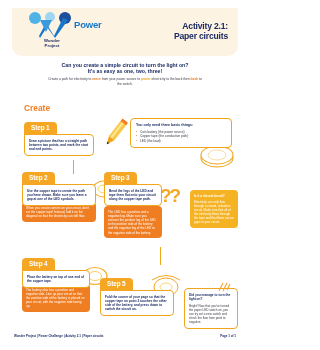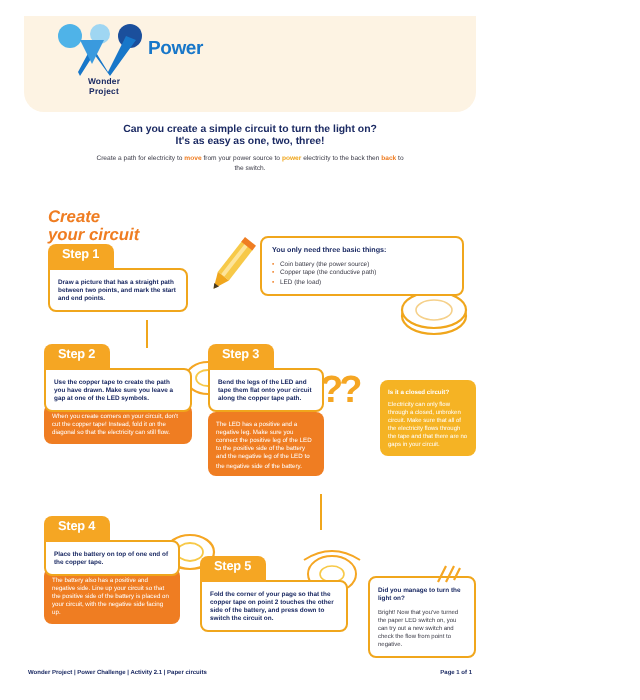--- a/index.html
+++ b/index.html
@@ -41,21 +41,21 @@
   .intro-p{
     margin-top:2.5px;font-size:3.3px;line-height:4.4px;color:#3a3a46;
     padding:0 24px;
   }
   .hl-o{color:#ef7d22;font-weight:bold;}
   .hl-y{color:#f0a61c;font-weight:bold;}
 
   
   .create-title{
     position:absolute;left:24px;top:104px;
-    font-size:8.4px;line-height:9px;font-weight:bold;color:#ef7d22;font-style:italic;
+    font-size:8.4px;line-height:9px;font-weight:bold;color:#ef7d22;
   }
 
   
   .checklist{
     position:absolute;left:130px;top:118px;width:102px;
     background:#ffffff;border:.7px solid #f0a61c;border-radius:4px;
     padding:4px 5px;box-sizing:border-box;z-index:4;
   }
   .checklist h4{margin:0;font-size:3.6px;line-height:4.6px;color:#1b2a63;font-weight:bold;}
   .checklist ul{margin:2px 0 0 0;padding:0;list-style:none;}
@@ -131,35 +131,38 @@
       <div class="logo-text">
         <span>Wonder</span><br>
         <span>Project</span>
       </div>
     </div>
 
     <div class="brand">
       <span>Power</span><br>
     </div>
 
+    <div class="activity">
+      <span>Activity 2.1:</span><br>
+      <span>Paper circuits</span>
+    </div>
   </div>
 
   <div class="intro">
     <div class="intro-h">
       <span>Can you create a simple circuit to turn the light on?</span><br>
       <span>It's as easy as one, two, three!</span>
     </div>
     <div class="intro-p">
       <span>Create a path for electricity to </span><span class="hl-o">move</span><span> from your power source to </span><span class="hl-y">power</span><span> electricity to the back then </span><span class="hl-o">back</span><span> to the switch.</span>
     </div>
   </div>
 
   <div class="create-title">
     <span>Create</span><br>
-    <span>your circuit</span>
   </div>
 
   <svg class="pencil" viewBox="0 0 34 34">
     <g transform="rotate(38 17 17)">
       <rect x="14" y="3" width="7" height="20" fill="#f7c948"></rect>
       <rect x="16" y="3" width="2" height="20" fill="#fde49a"></rect>
       <polygon points="14,23 21,23 17.5,31" fill="#f0a61c"></polygon>
       <polygon points="16,28.5 19,28.5 17.5,31" fill="#4a3a22"></polygon>
       <rect x="14" y="1" width="7" height="3" fill="#ef7d22"></rect>
     </g>

